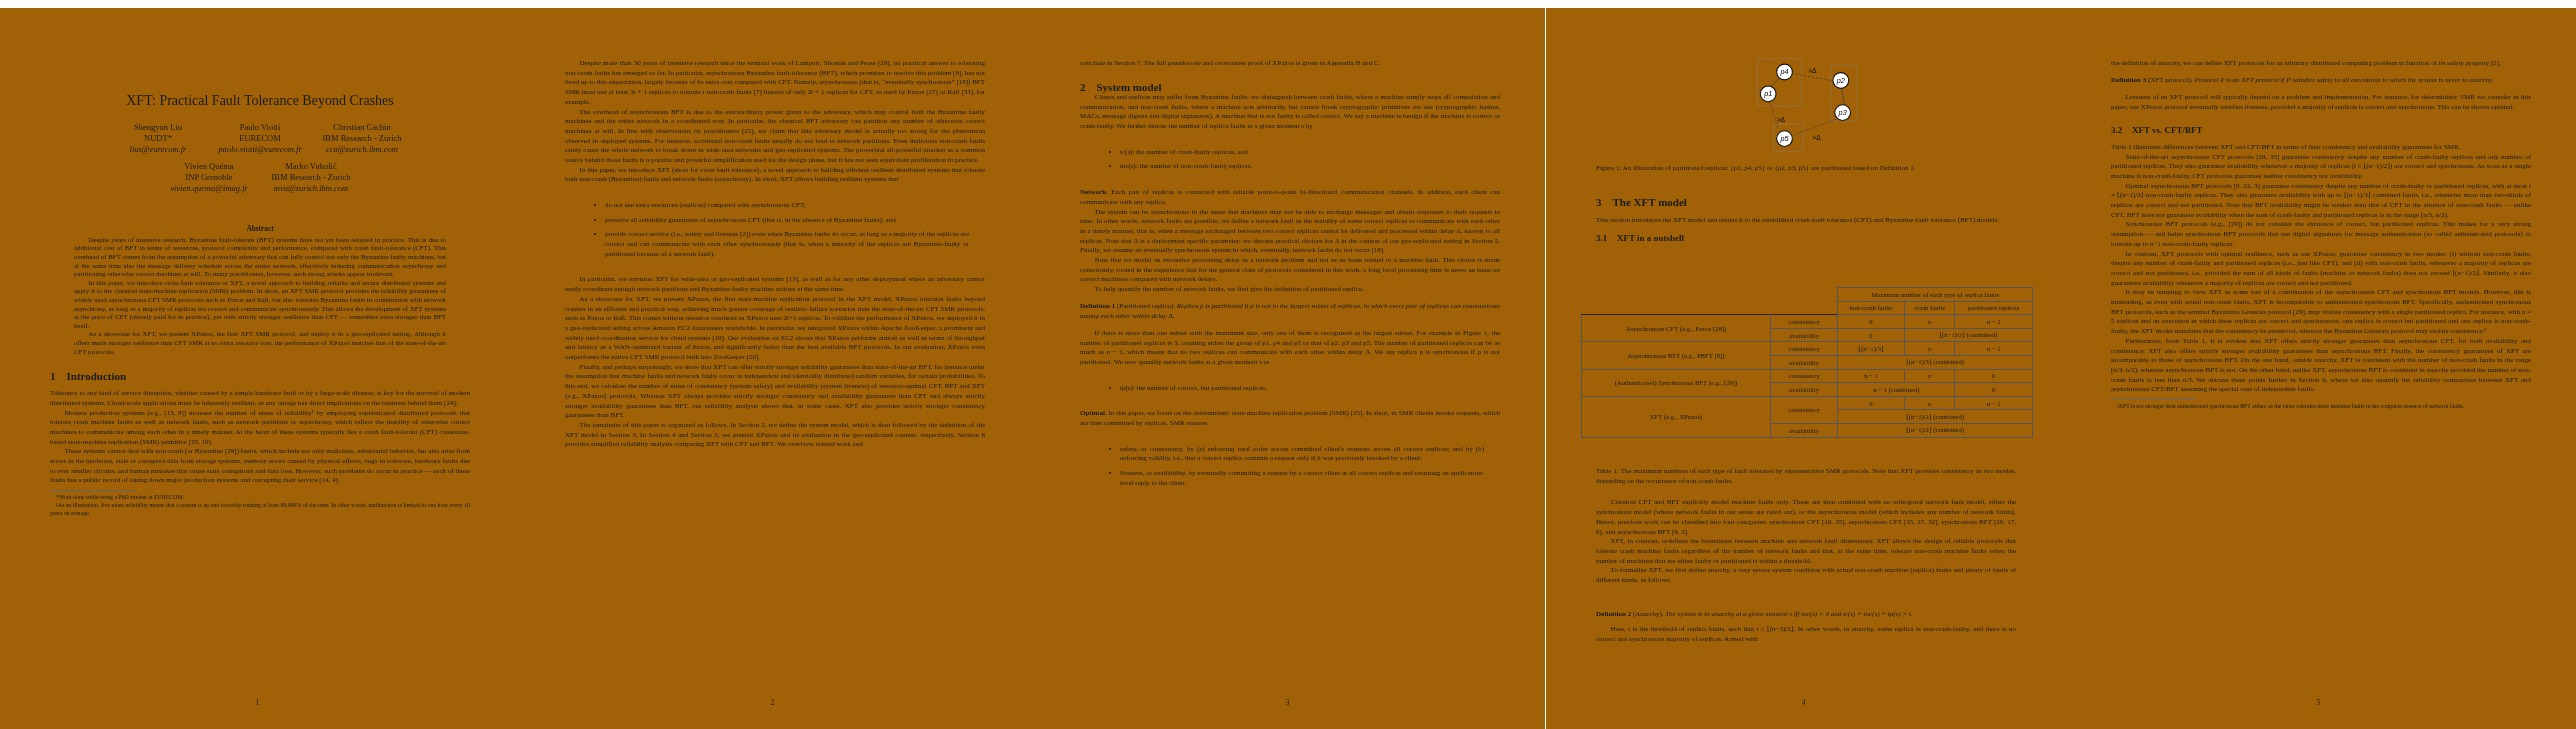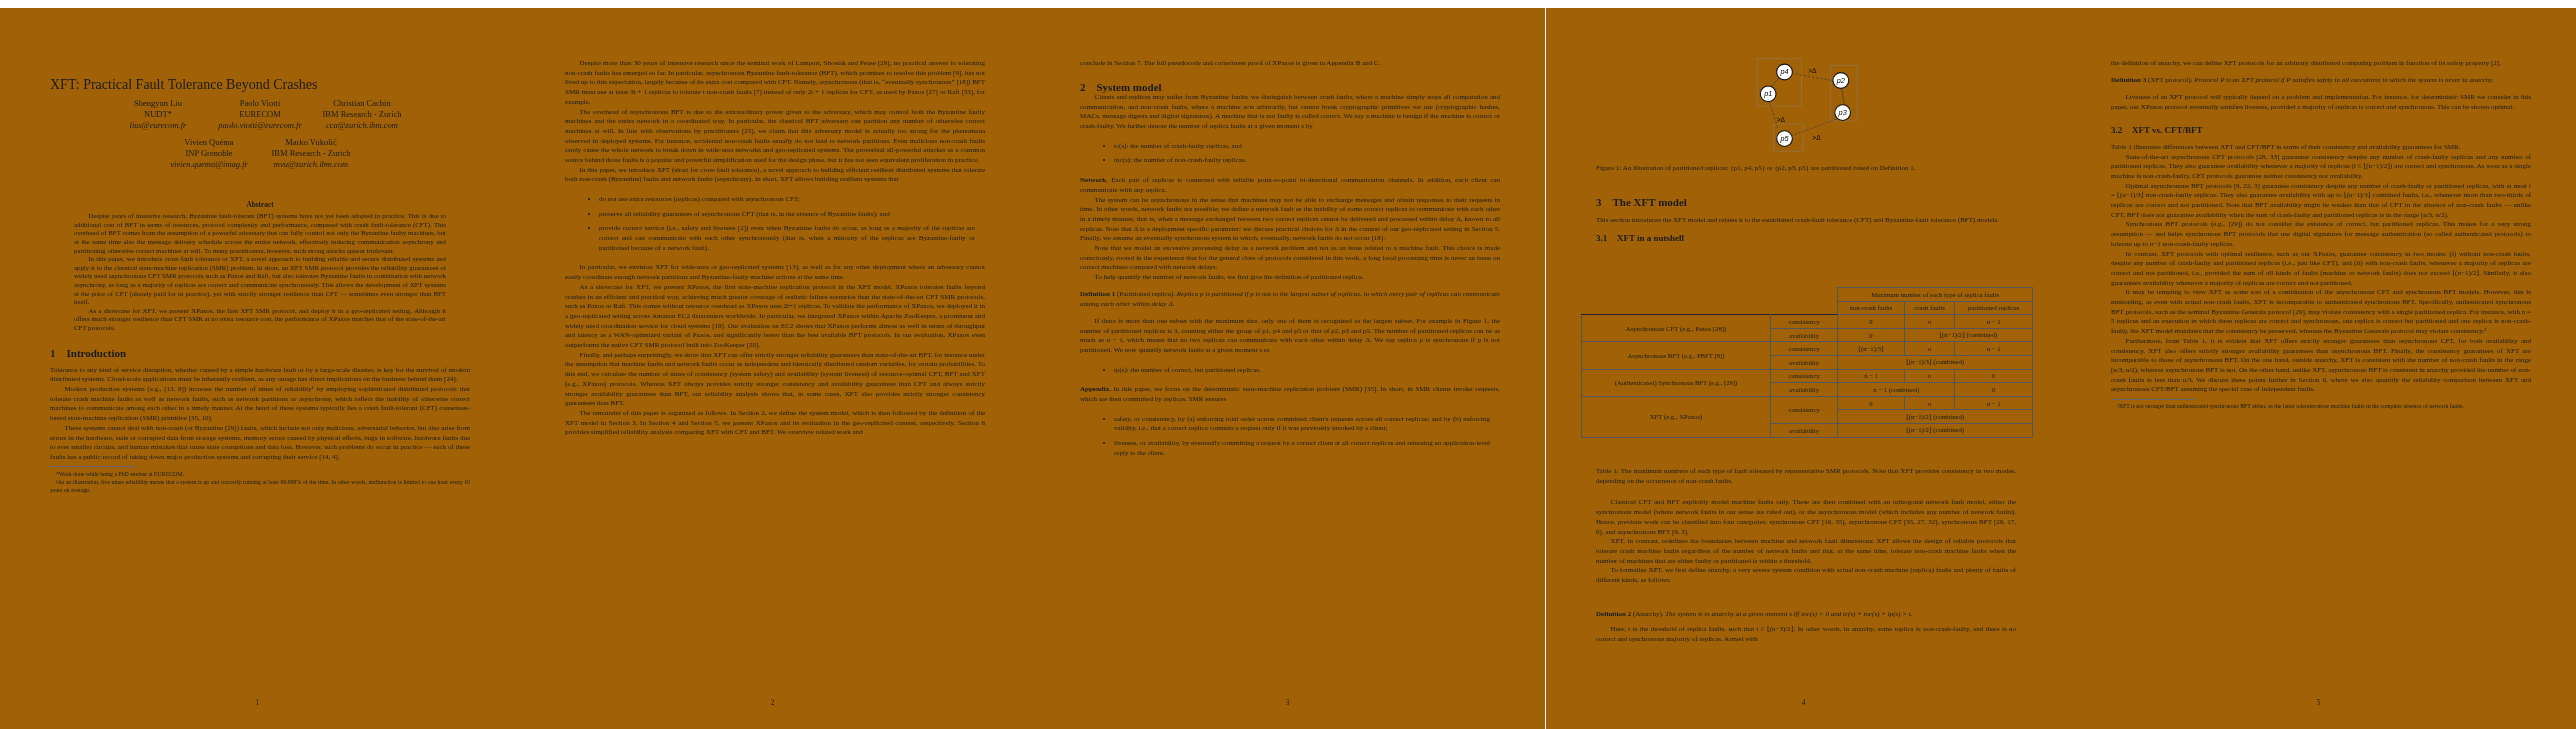--- a/index.html
+++ b/index.html
@@ -4,32 +4,32 @@
 <style>
   html, body { margin:0; padding:0; background:#fff; }
   body { width:2576px; height:729px; position:relative; overflow:hidden;
          font-family:"Liberation Serif","DejaVu Serif",serif; color:#1a1a1a; }
   .page { position:absolute; top:8px; width:515px; height:729px; background:#a16207; }
   .page .content { position:absolute; left:50px; width:420px; font-size:7px; line-height:9.7px; text-align:justify; }
   .pnum { position:absolute; bottom:30px; left:0; width:100%; text-align:center; font-size:7.3px; }
   .p { margin:0; text-indent:14.6px; }
   .p.noind { text-indent:0; }
   i { font-style:italic; }
-  h1.title { font-weight:normal; font-size:14px; margin:0; }
+  h1.title { font-weight:normal; font-size:14px; text-align:center; margin:16px; }
   .authors { display:flex; justify-content:center; gap:11px; text-align:center; font-size:8.5px; line-height:11px; }
   .authors .au { min-width:91px; }
   .authors .em { font-style:italic; }
   .abs-h { text-align:center; font-weight:bold; font-size:7.3px; margin:0; }
   .abstract { padding:0 24px; font-size:6.8px; line-height:8.6px; }
   .sec { font-weight:bold; font-size:11px; margin:0; }
   .sec .n { margin-right:11px; }
   .subsec { font-weight:bold; font-size:9px; margin:0; }
   .subsec .n { margin-right:9.7px; }
   .para-h { font-weight:bold; }
-  ul.bul { margin:10px; padding-left:24px; }
+  ul.bul { margin:16px; padding-left:24px; }
   ul.bul li { margin:4.9px 0; }
   .fn-rule { width:85px; border-top:0.6px solid #666; margin:3.6px 0 2.4px 0; }
   .fn { font-size:5.8px; line-height:8px; text-indent:6px; margin:0; }
   .arxiv { position:absolute; left:1.8px; top:522px; transform:rotate(-90deg); transform-origin:left top;
            font-family:"Liberation Serif",serif; font-size:15px; color:#888; white-space:nowrap; letter-spacing:0.6px; }
   .defn b { font-weight:bold; }
   .caption { font-size:7px; line-height:9.7px; text-align:justify; }
   table.t1 { border-collapse:collapse; font-size:6.7px; position:absolute; }
   table.t1 td { border:0.6px solid #555; text-align:center; padding:1.8px 3.6px; height:9px; white-space:nowrap; }
   table.t1 td.noborder { border:none; }
@@ -121,21 +121,21 @@
     </ul>
     <p class="p noind" style="margin-top:6px;"><span class="para-h">Network.</span> <span>Each pair of replicas is connected with reliable point-to-point bi-directional communication channels. In addition, each client can communicate with any replica.</span></p>
     <p class="p">The system can be asynchronous in the sense that machines may not be able to exchange messages and obtain responses to their requests in time. In other words, network faults are possible; we define a network fault as the inability of some correct replicas to communicate with each other in a timely manner, that is, when a message exchanged between two correct replicas cannot be delivered and processed within delay Δ, known to all replicas. Note that Δ is a deployment specific parameter: we discuss practical choices for Δ in the context of our geo-replicated setting in Section 5. Finally, we assume an eventually synchronous system in which, eventually, network faults do not occur [18].</p>
     <p class="p">Note that we model an excessive processing delay as a network problem and not as an issue related to a machine fault. This choice is made consciously, rooted in the experience that for the general class of protocols considered in this work, a long local processing time is never an issue on correct machines compared with network delays.</p>
     <p class="p">To help quantify the number of network faults, we first give the definition of partitioned replica.</p>
     <p class="p noind defn" style="margin-top:7.3px;"><b>Definition 1</b> <span>(Partitioned replica).</span> <i>Replica p is partitioned if p is not in the largest subset of replicas, in which every pair of replicas can communicate among each other within delay Δ.</i></p>
     <p class="p" style="margin-top:7.3px;">If there is more than one subset with the maximum size, only one of them is recognized as the largest subset. For example in Figure 1, the number of partitioned replicas is 3, counting either the group of p1, p4 and p5 or that of p2, p3 and p5. The number of partitioned replicas can be as much as n − 1, which means that no two replicas can communicate with each other within delay Δ. We say replica p is synchronous if p is not partitioned. We now quantify network faults at a given moment s as</p>
     <ul class="bul">
       <li>tp(s): the number of correct, but partitioned replicas.</li>
     </ul>
-    <p class="p noind" style="margin-top:6px;"><span class="para-h">Appendix.</span> <span>In this paper, we focus on the deterministic state-machine replication problem (SMR) [35]. In short, in SMR clients invoke requests, which are then committed by replicas. SMR ensures</span></p>
+    <p class="p noind" style="margin-top:6px;"><span class="para-h">Optimal.</span> <span>In this paper, we focus on the deterministic state-machine replication problem (SMR) [35]. In short, in SMR clients invoke requests, which are then committed by replicas. SMR ensures</span></p>
     <ul class="bul">
       <li>safety, or consistency, by (a) enforcing total order across committed client's requests across all correct replicas; and by (b) enforcing validity, i.e., that a correct replica commits a request only if it was previously invoked by a client;</li>
       <li>liveness, or availability, by eventually committing a request by a correct client at all correct replicas and returning an application-level reply to the client.</li>
     </ul>
   </div>
   <div class="pnum">3</div>
 </div>
 
 <div class="page" style="left:1546px;">
   <svg style="position:absolute; left:204px; top:47px;" width="109" height="97" viewBox="0 0 180 160">

